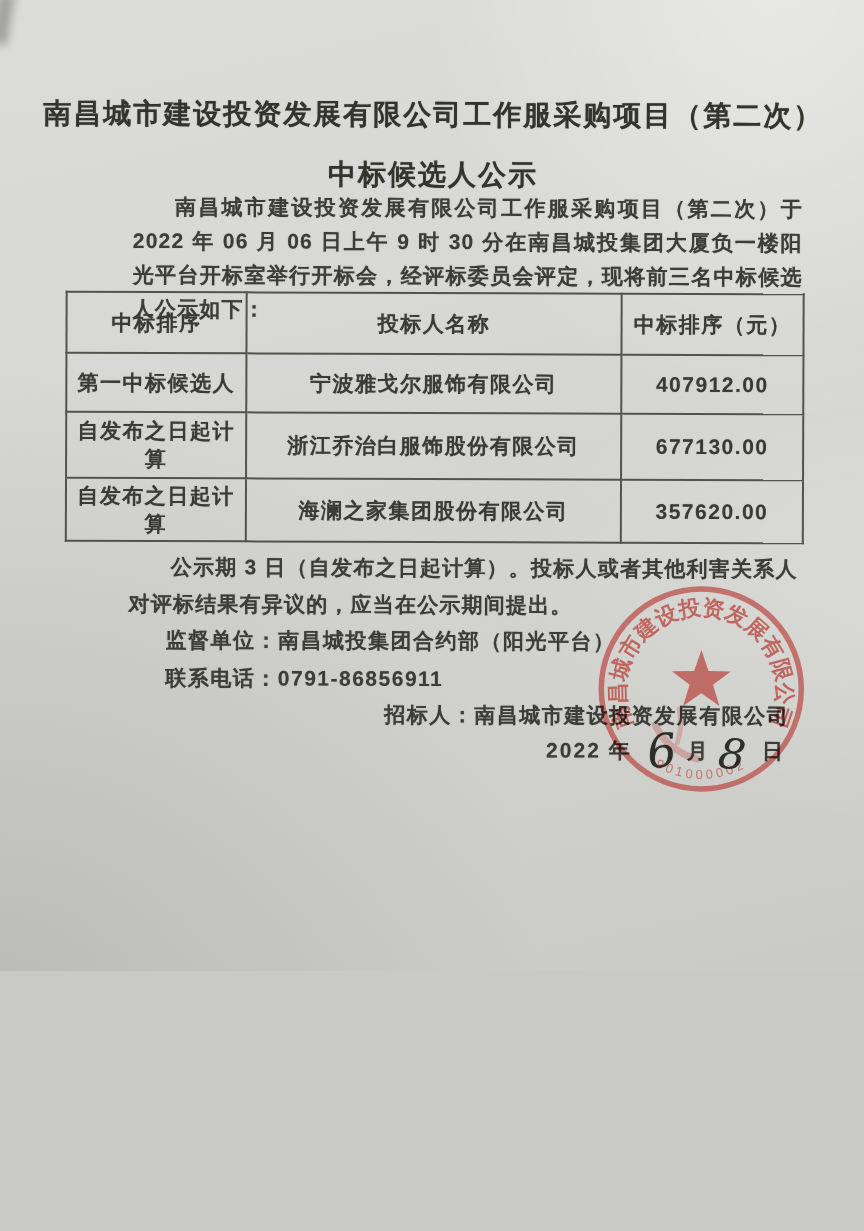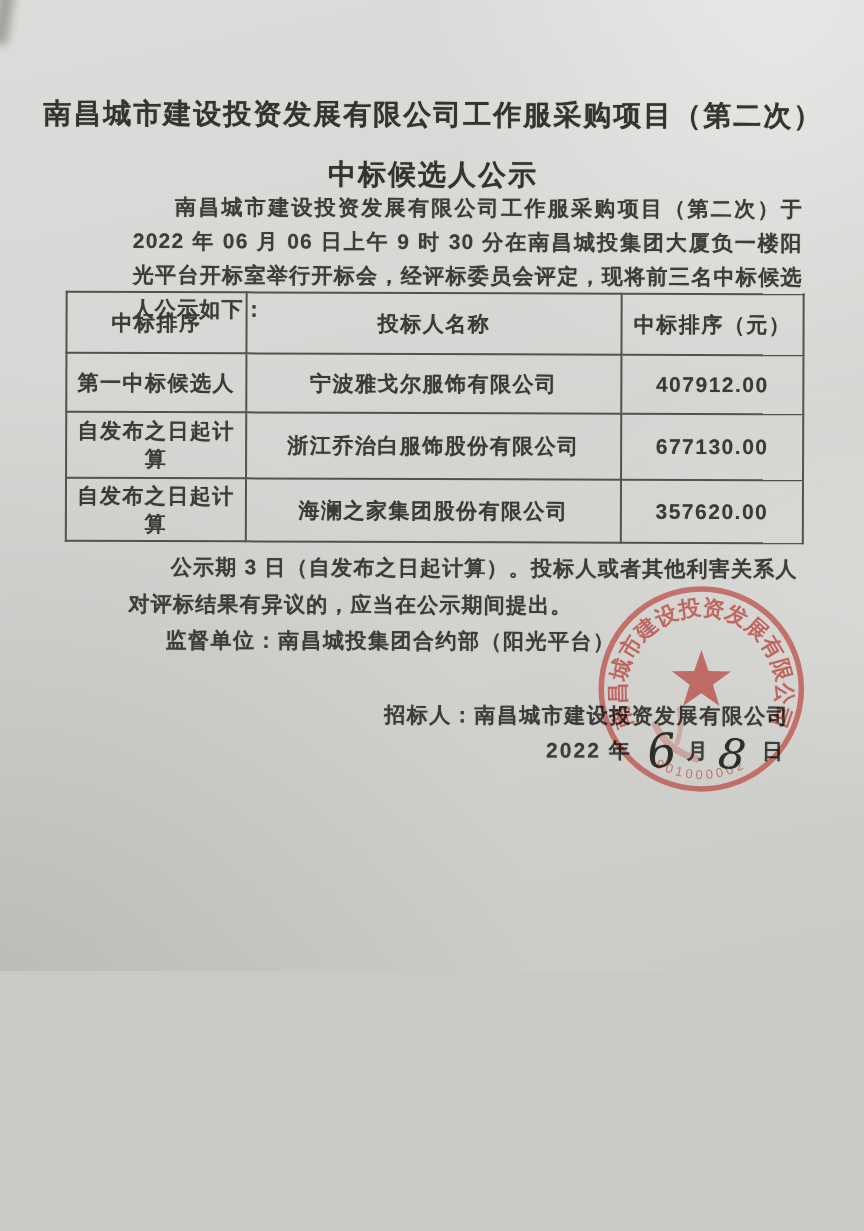--- a/index.html
+++ b/index.html
@@ -116,20 +116,21 @@
           <td>自发布之日起计算</td>
           <td>海澜之家集团股份有限公司</td>
           <td class="price">357620.00</td>
         </tr>
       </tbody>
     </table>
 
     <div class="para notice">公示期 3 日（自发布之日起计算）。投标人或者其他利害关系人对评标结果有异议的，应当在公示期间提出。</div>
 
     <div class="line supervisor">监督单位：南昌城投集团合约部（阳光平台）</div>
+    <div class="line phone">联系电话：0791-86856911</div>
     <div class="line tenderer">招标人：南昌城市建设投资发展有限公司</div>
 
     <div class="line dateline">
       <span>2022 年</span>
       <span class="hand hand-month">6</span>
       <span>月</span>
       <span class="hand hand-day">8</span>
       <span>日</span>
     </div>
 

